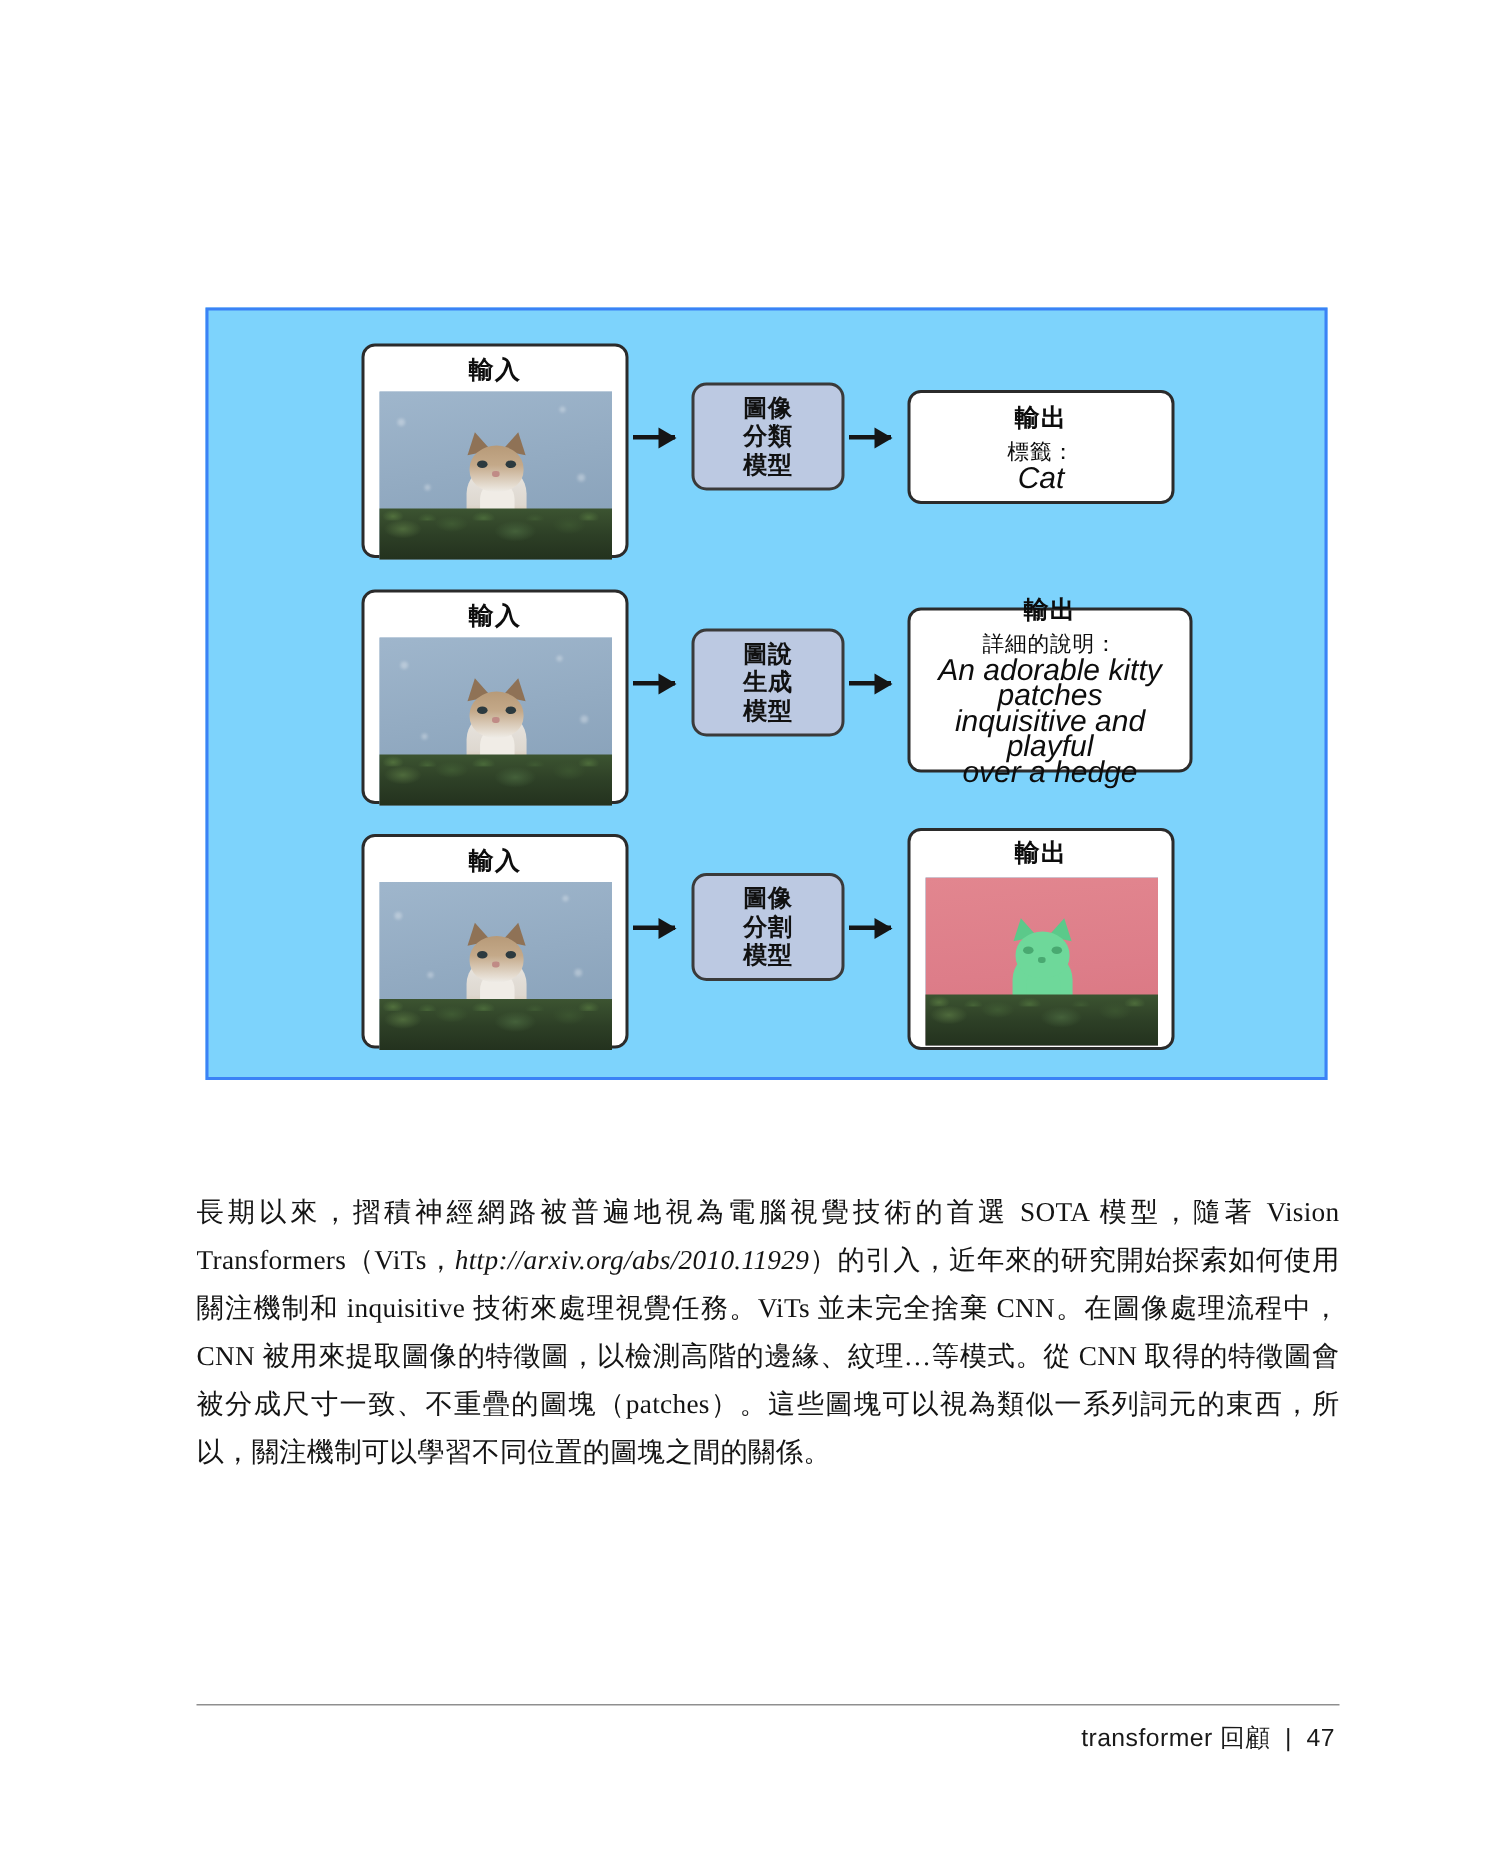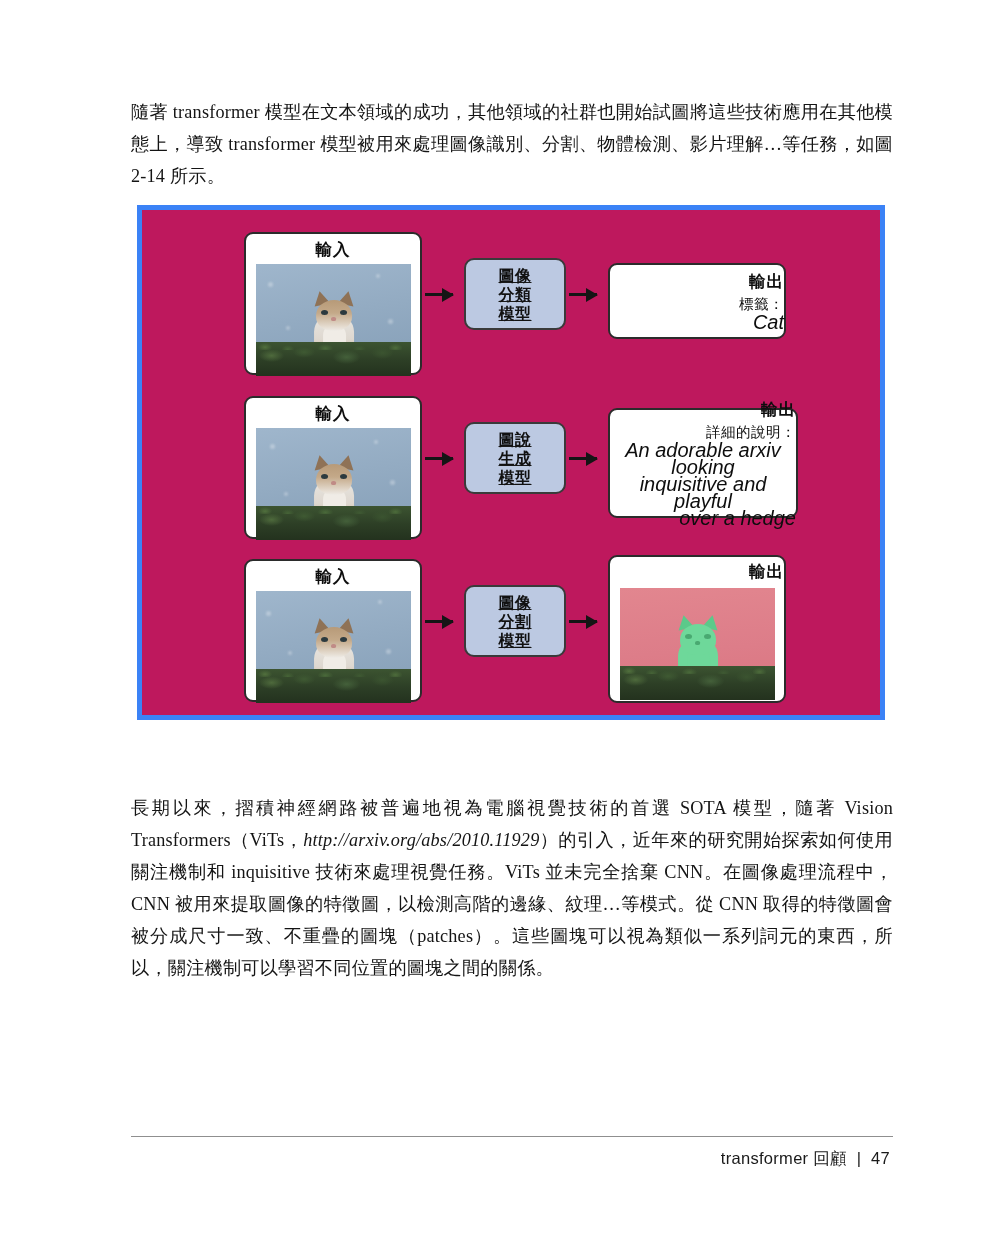--- a/index.html
+++ b/index.html
@@ -35,22 +35,22 @@
   #para-top  { left: 131px; top: 96px;  width: 762px; }
   #para-bot  { left: 131px; top: 792px; width: 762px; }
 
   
   .figure-frame {
     position: absolute;
     left: 137px;
     top: 205px;
     width: 748px;
     height: 515px;
-    border: 5px solid #3b82f6;
-    background: #be185d;
+    border: 2px solid #3b82f6;
+    background: #7dd3fc;
     box-sizing: border-box;
   }
 
   .row {
     position: absolute;
     left: 0;
     width: 100%;
     height: 165px;
   }
   #row-1 { top: 8px; }
@@ -204,41 +204,40 @@
     width: 102px;
     height: 72px;
     border: 2.5px solid #3a3a3a;
     border-radius: 10px;
     background: #bcc9e2;
     box-sizing: border-box;
     display: flex;
     flex-direction: column;
     align-items: center;
     justify-content: center;
-    text-decoration: underline;
   }
   .model-box .line {
     font-family: "Liberation Sans", "DejaVu Sans", sans-serif;
     font-weight: bold;
     font-size: 16px;
     line-height: 19px;
     color: #111111;
     letter-spacing: 0.5px;
   }
 
   
   .output-box {
     position: absolute;
     border: 2.5px solid #2b2b2b;
     border-radius: 9px;
     background: #ffffff;
     box-sizing: border-box;
     display: flex;
     flex-direction: column;
-    align-items: flex-end;
+    align-items: center;
     justify-content: center;
     font-family: "Liberation Sans", "DejaVu Sans", sans-serif;
   }
   .output-box .out-title {
     font-weight: bold;
     font-size: 16.5px;
     letter-spacing: 1px;
     color: #0d0d0d;
     margin-bottom: 2px;
   }
@@ -315,21 +314,20 @@
     color: #1a1a1a;
     letter-spacing: 0.3px;
     white-space: pre;
   }
 </style>
 </head>
 <body>
 
 <div class="page">
 
-  <div class="para" id="para-top">隨著 transformer 模型在文本領域的成功，其他領域的社群也開始試圖將這些技術應用在其他模態上，導致 transformer 模型被用來處理圖像識別、分割、物體檢測、影片理解…等任務，如圖 2-14 所示。</div>
 
   <div class="figure-frame">
 
     <div class="row" id="row-1">
 
       <div class="panel input-panel">
         <div class="panel-title">輸入</div>
         <div class="photo">
           <div class="sky"></div>
           <div class="bokeh" style="left:12px;top:18px;width:5px;height:5px;"></div>
@@ -397,21 +395,21 @@
         <div class="line">圖說</div>
         <div class="line">生成</div>
         <div class="line">模型</div>
       </div>
 
       <div class="arrow a2"></div>
 
       <div class="output-box" id="out-2">
         <div class="out-title">輸出</div>
         <div class="out-sub">詳細的說明：</div>
-        <div class="out-val">An adorable arxiv looking</div>
+        <div class="out-val">An adorable kitty patches</div>
         <div class="out-val">inquisitive and playful</div>
         <div class="out-val">over a hedge</div>
       </div>
     </div>
 
     <div class="row" id="row-3">
 
       <div class="panel input-panel">
         <div class="panel-title">輸入</div>
         <div class="photo">

